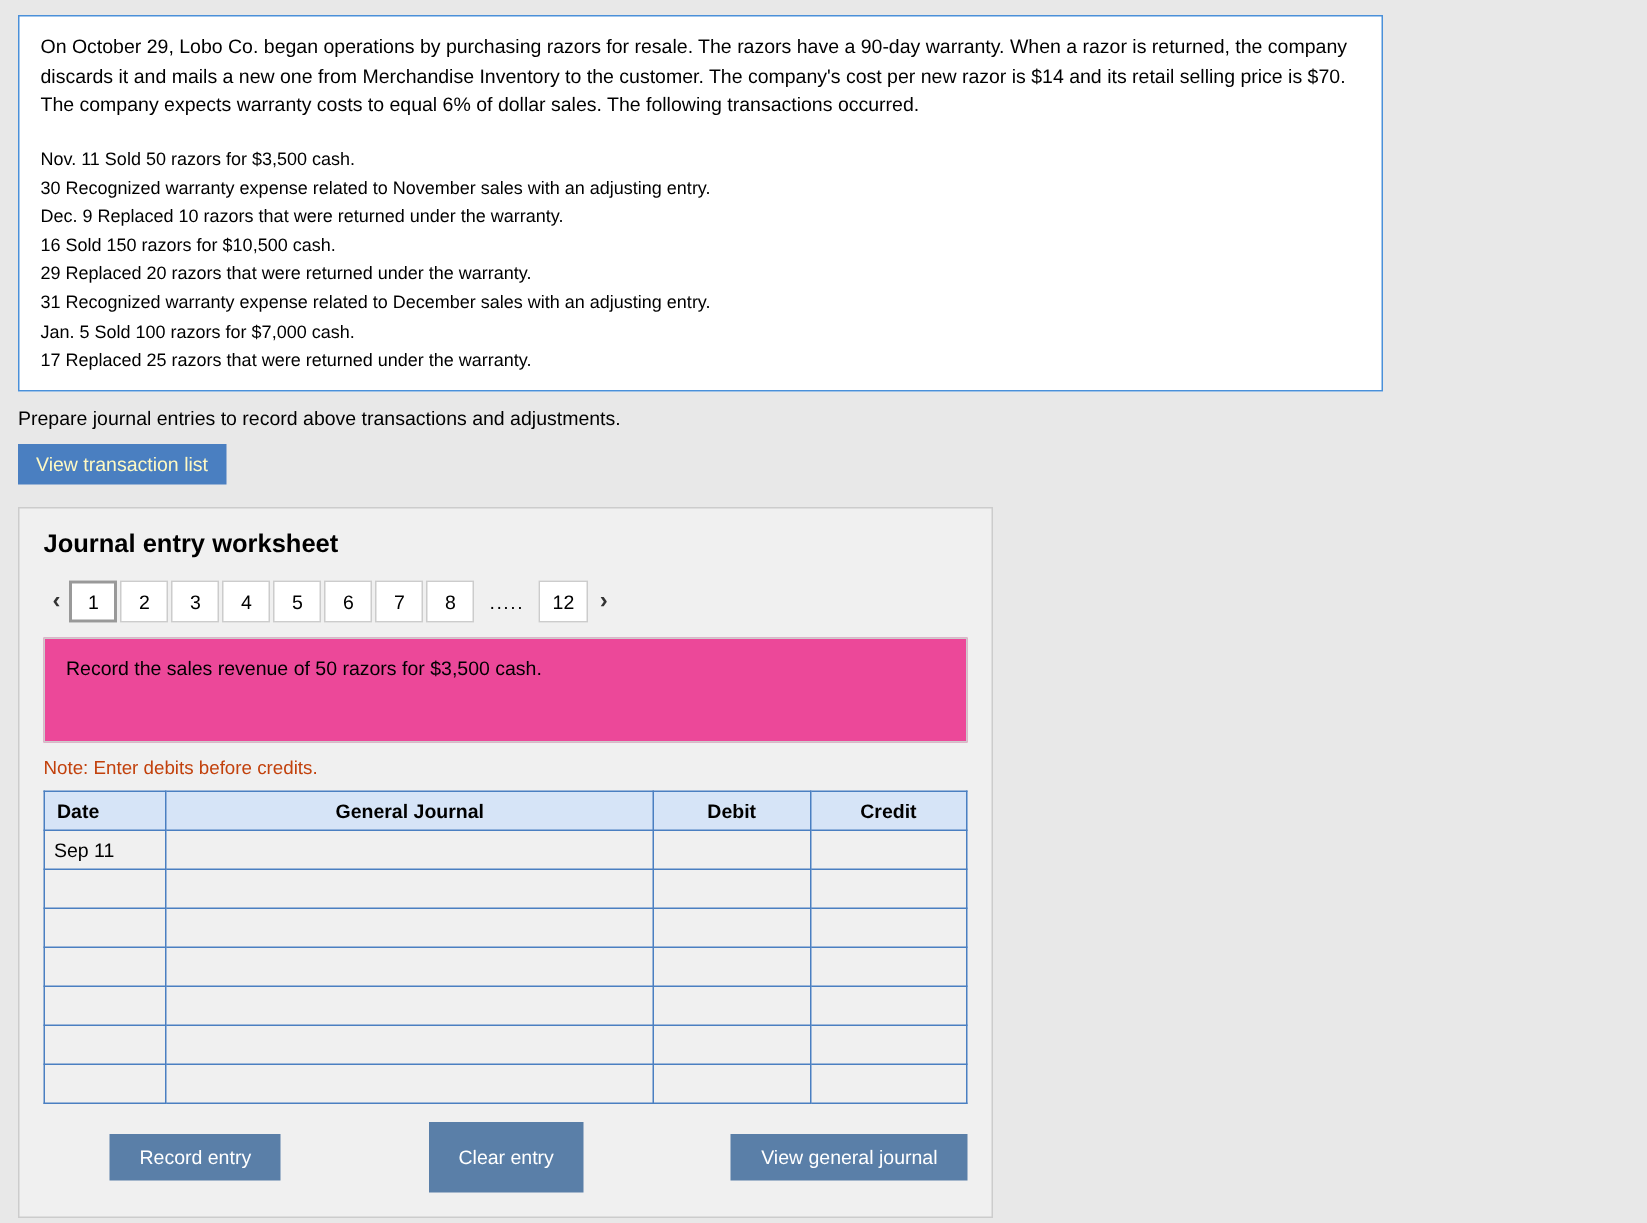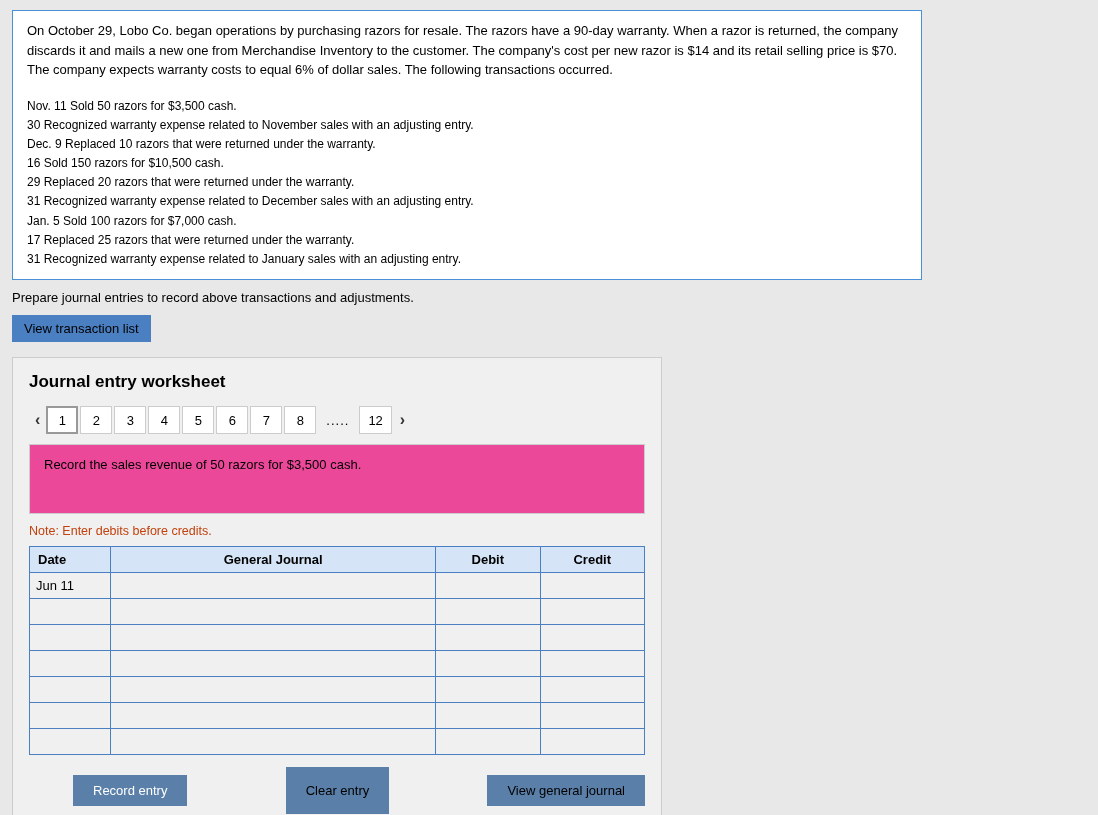--- a/index.html
+++ b/index.html
@@ -43,21 +43,21 @@
     
     .prepare-text {
       margin: 8px 12px 10px 12px;
       font-size: 13px;
     }
 
     
     .view-transaction-btn {
       display: inline-block;
       background: #4a7fc1;
-      color: #000000;
+      color: #fef9c3;
       padding: 6px 12px;
       font-size: 13px;
       border: none;
       cursor: pointer;
       margin-left: 12px;
       margin-bottom: 0;
     }
 
     
     .worksheet-container {
@@ -201,30 +201,30 @@
       color: white;
       border: none;
       padding: 8px 20px;
       font-size: 13px;
       cursor: pointer;
       margin-left: 44px;
     }
 
     .btn-clear {
       background: #5a7fa8;
-      color: #000000;
+      color: #ffffff;
       border: none;
       padding: 16px 20px;
       font-size: 13px;
       cursor: pointer;
     }
 
     .btn-view-journal {
       background: #5a7fa8;
-      color: #000000;
+      color: #ffffff;
       border: none;
       padding: 8px 20px;
       font-size: 13px;
       cursor: pointer;
     }
   </style>
 </head>
 <body>
 
 <div class="page-wrapper">
@@ -234,21 +234,20 @@
     <p>On October 29, Lobo Co. began operations by purchasing razors for resale. The razors have a 90-day warranty. When a razor is returned, the company discards it and mails a new one from Merchandise Inventory to the customer. The company's cost per new razor is $14 and its retail selling price is $70. The company expects warranty costs to equal 6% of dollar sales. The following transactions occurred.</p>
     <div class="transactions">
       <div>Nov.  11  Sold 50 razors for $3,500 cash.</div>
       <div>      30  Recognized warranty expense related to November sales with an adjusting entry.</div>
       <div>Dec.   9  Replaced 10 razors that were returned under the warranty.</div>
       <div>      16  Sold 150 razors for $10,500 cash.</div>
       <div>      29  Replaced 20 razors that were returned under the warranty.</div>
       <div>      31  Recognized warranty expense related to December sales with an adjusting entry.</div>
       <div>Jan.   5  Sold 100 razors for $7,000 cash.</div>
       <div>      17  Replaced 25 razors that were returned under the warranty.</div>
-      <div>      31  Recognized warranty expense related to January sales with an adjusting entry.</div>
     </div>
   </div>
 
   
   <div class="prepare-text">Prepare journal entries to record above transactions and adjustments.</div>
 
   
   <button class="view-transaction-btn">View transaction list</button>
 
   <br><br>
@@ -304,21 +303,21 @@
         <tr>
           <th class="date-cell">Date</th>
           <th class="journal-cell center">General Journal</th>
           <th class="amount-cell center">Debit</th>
           <th class="amount-cell center">Credit</th>
         </tr>
       </thead>
       <tbody>
         <tr>
           <td class="date-cell">
-            <span>Jun 11</span>
+            <span>Sep 11</span>
           </td>
           <td class="journal-cell">
             <input type="text" style="">
           </td>
           <td class="amount-cell">
             <input type="text" style="">
           </td>
           <td class="amount-cell">
             <input type="text" style="">
           </td>

